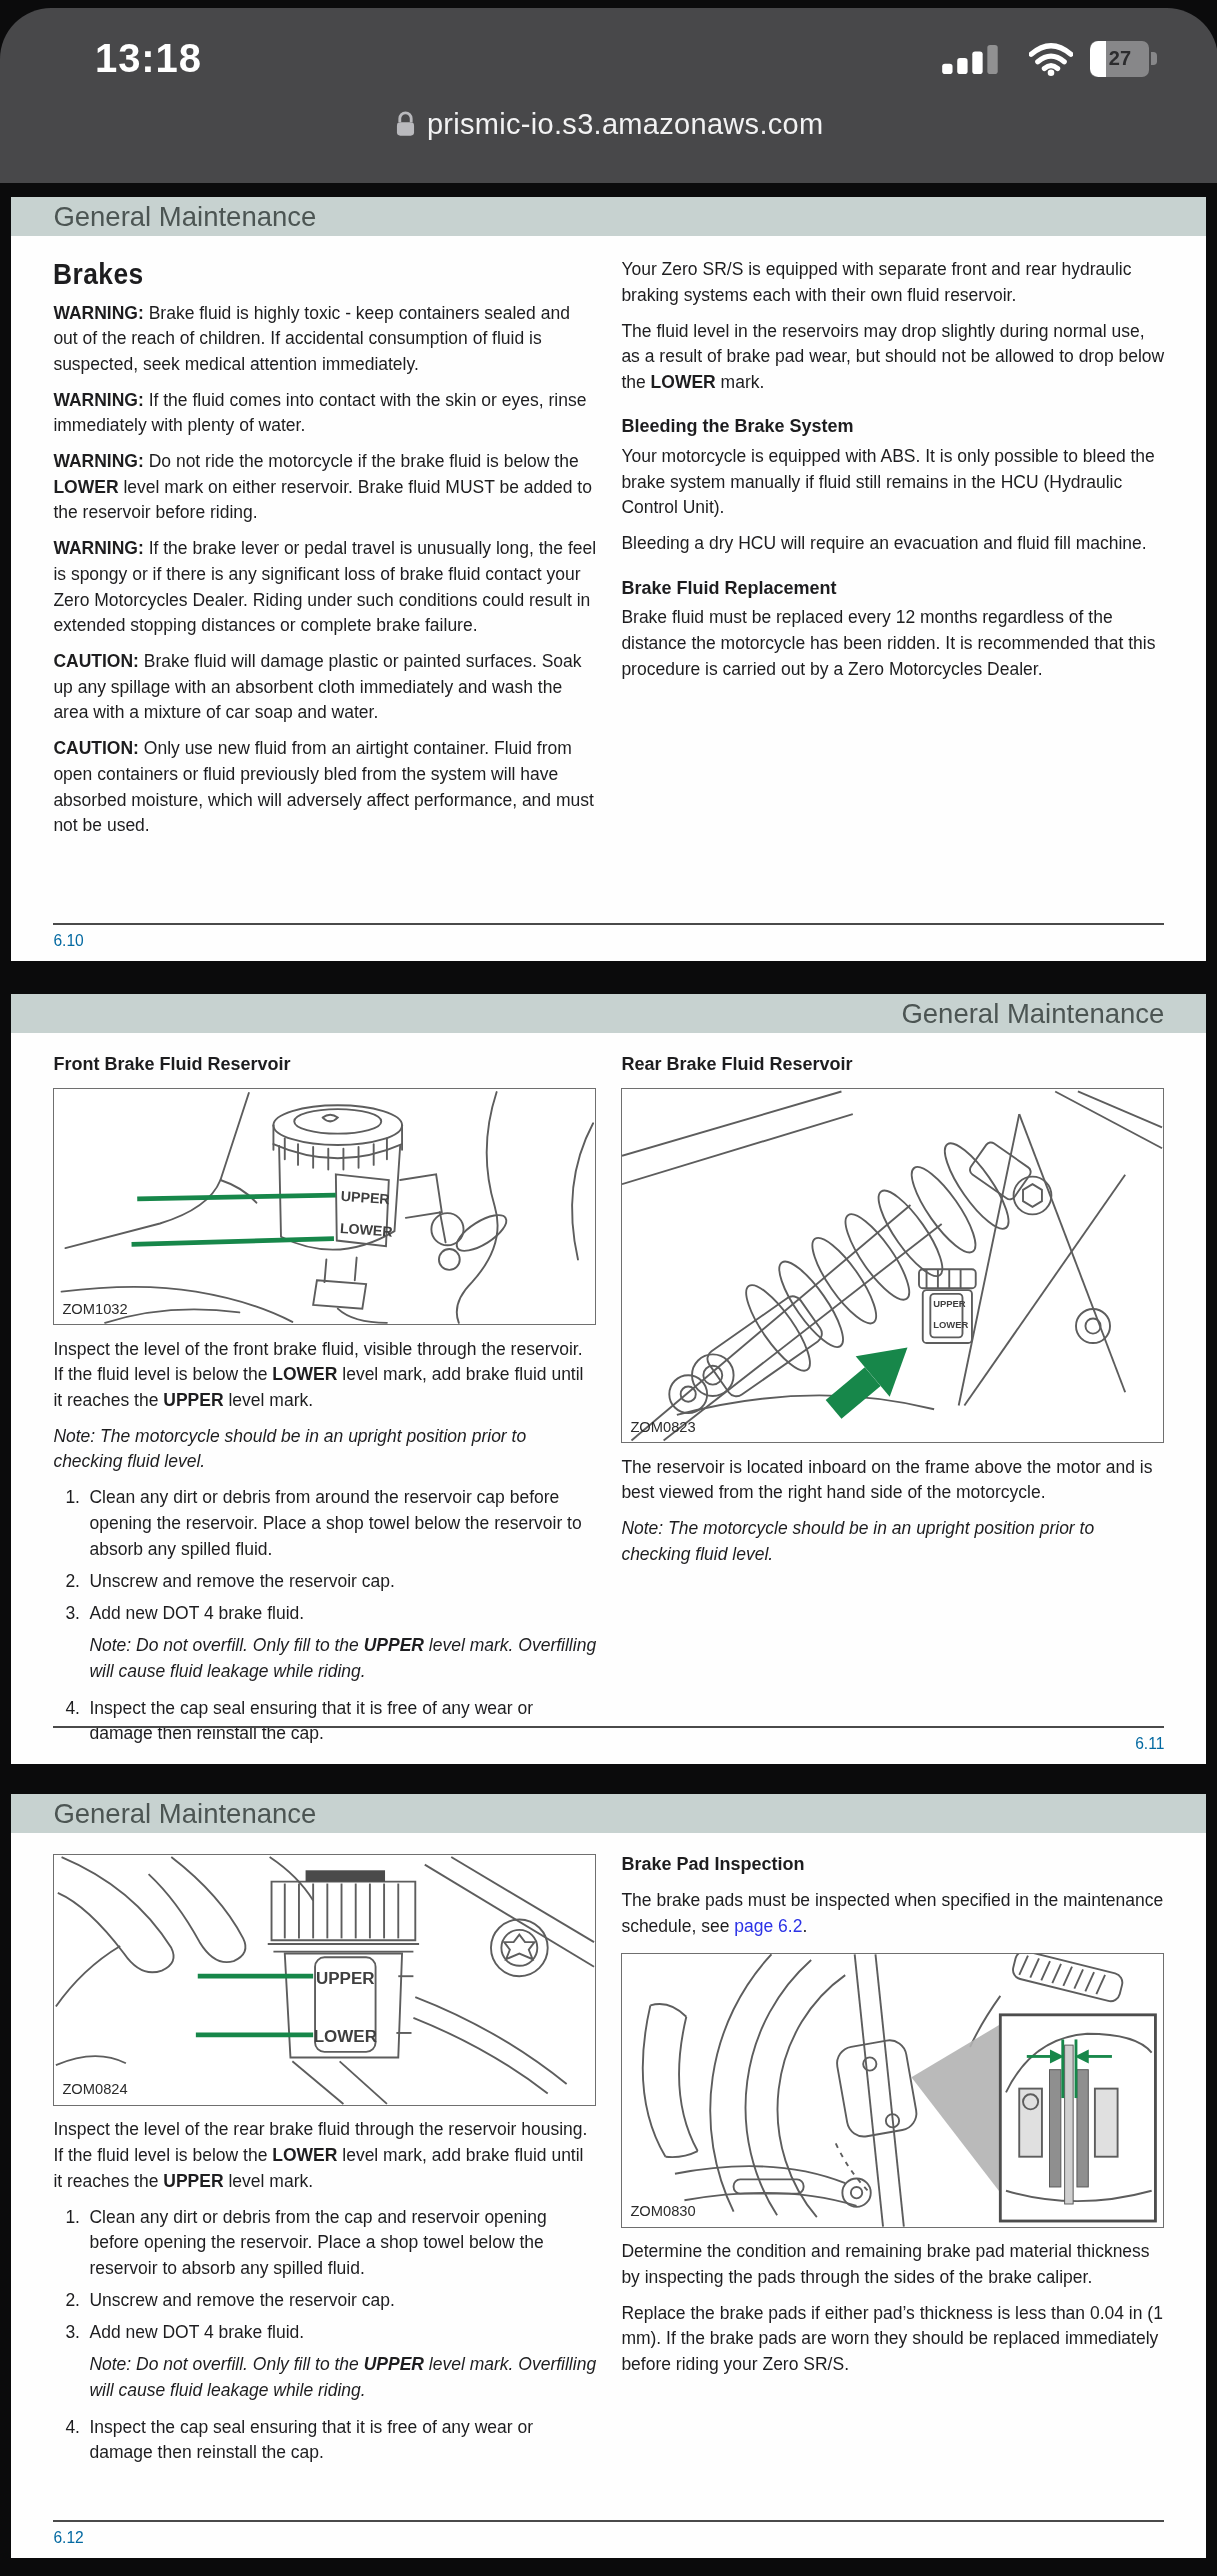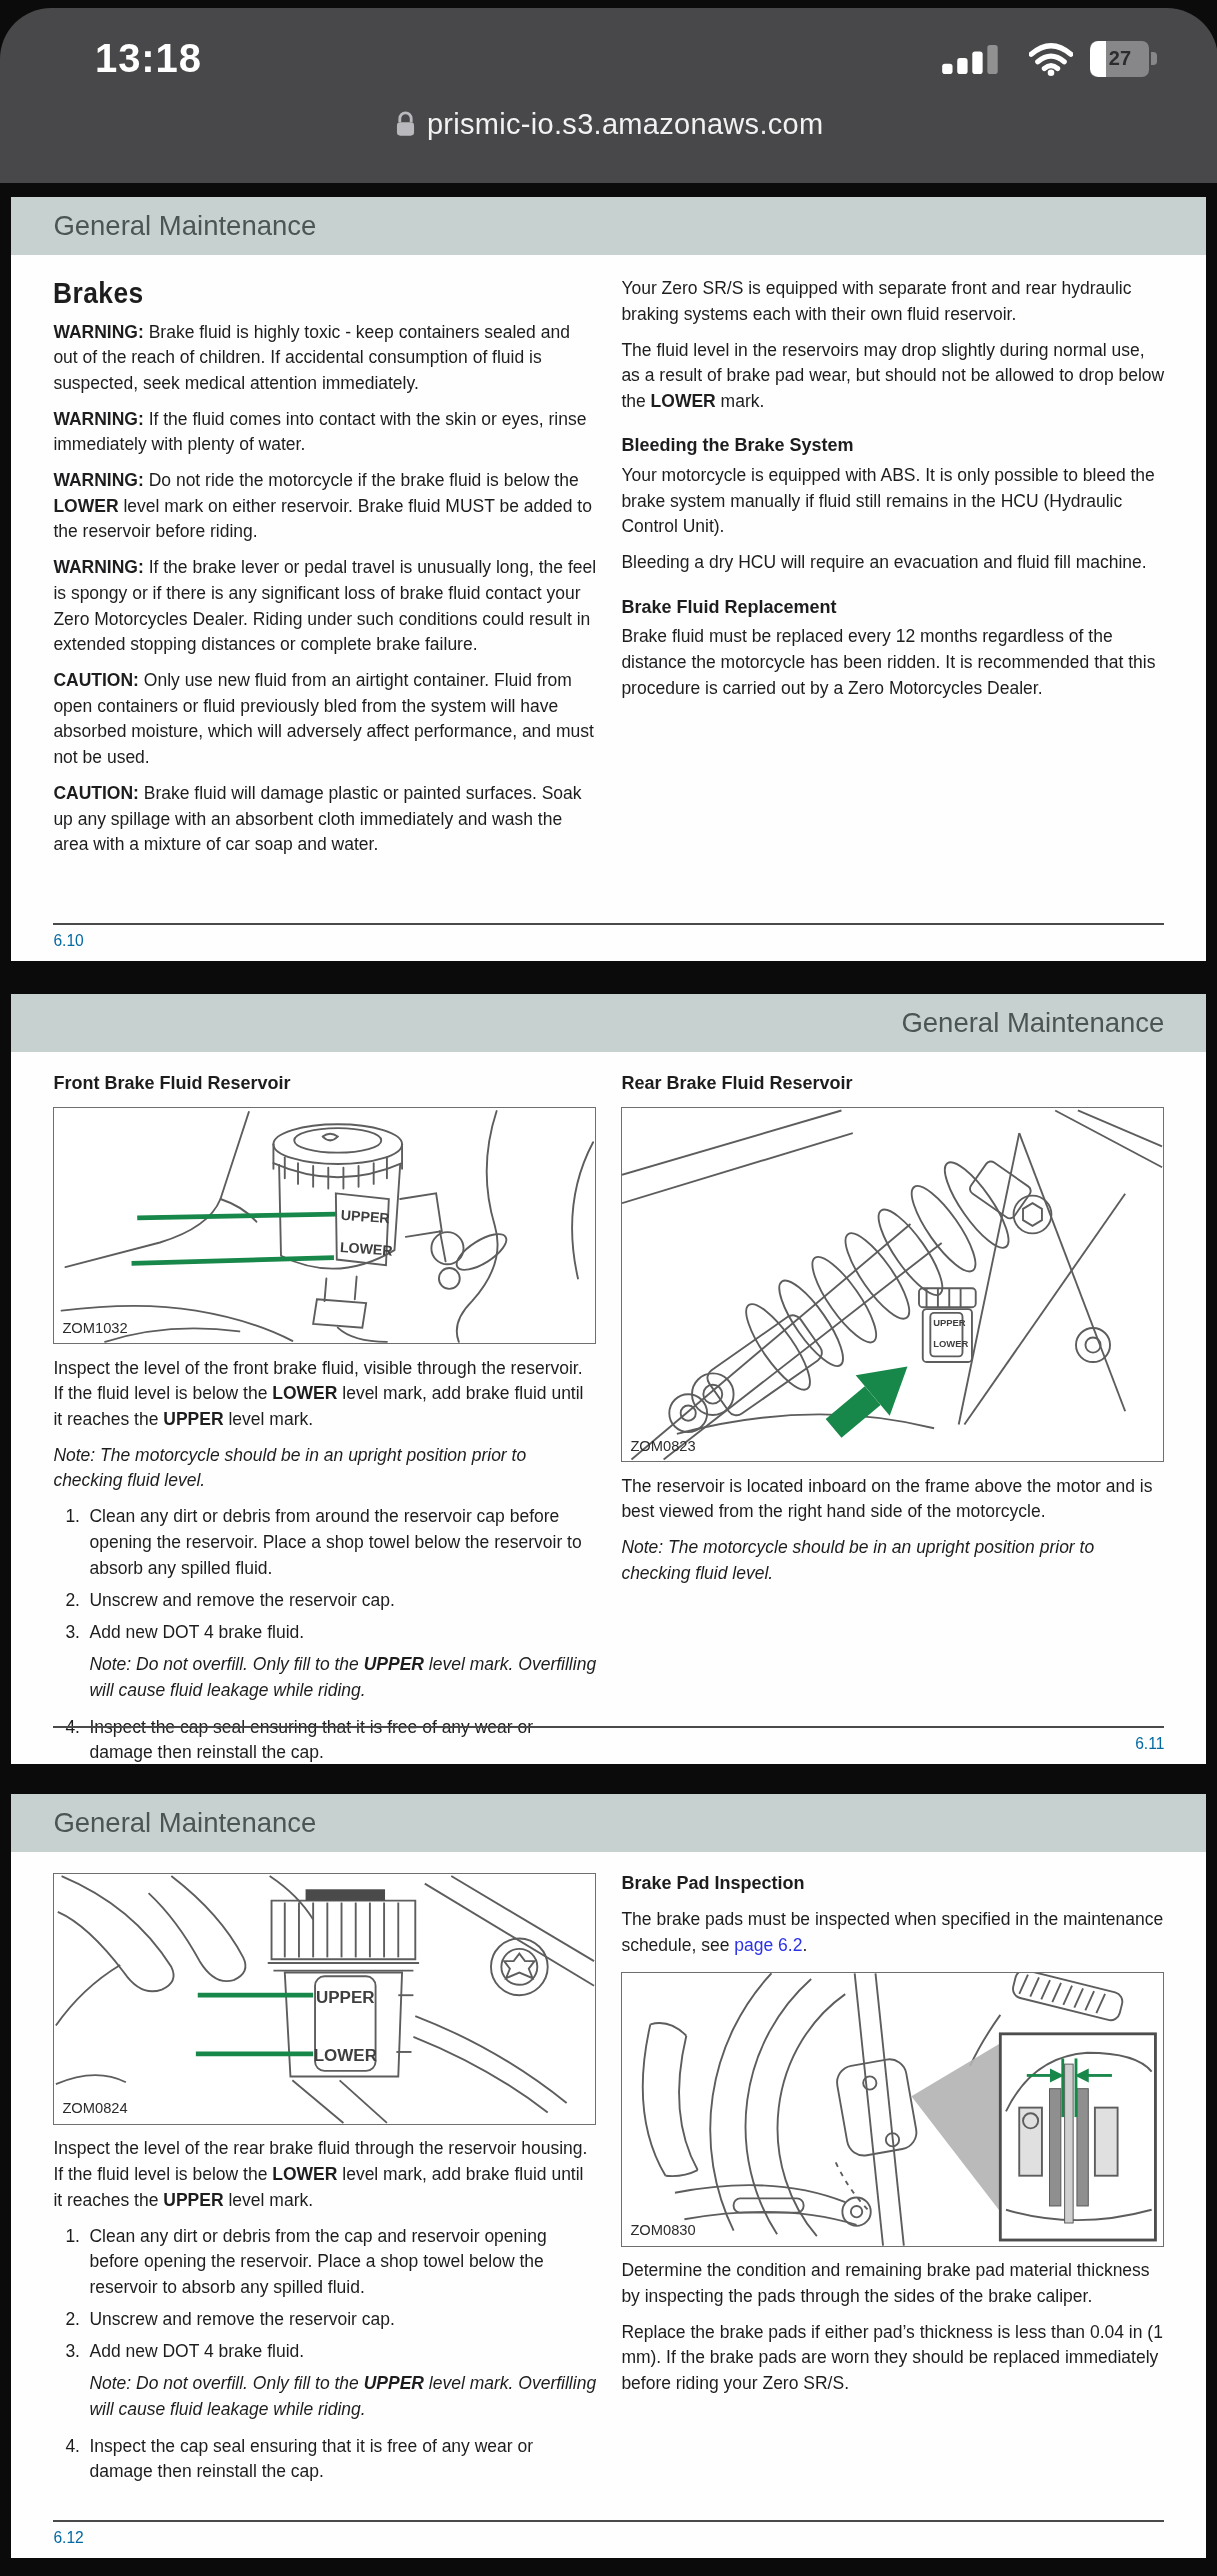--- a/index.html
+++ b/index.html
@@ -19,21 +19,21 @@
   .batt-num{position:absolute;inset:0;display:flex;align-items:center;justify-content:center;
             font-size:20px;font-weight:700;color:#2c2c2e;}
   .batt-nub{width:5.7px;height:12.3px;background:rgba(255,255,255,.35);border-radius:0 3.8px 3.8px 0;margin-left:1.9px;}
   .url-row{display:flex;justify-content:center;align-items:center;gap:11.4px;margin-top:18px;}
   .url-text{color:#f2f2f3;font-size:29px;letter-spacing:0.3px;}
   
   .page{position:absolute;left:11.4px;width:1195px;background:#fefefe;color:#1d1d1f;overflow:hidden;}
   .page-1{top:197px;height:764px;}
   .page-2{top:994px;height:770px;}
   .page-3{top:1794px;height:764px;}
-  .band{height:58px;background:#c7d2d0;display:flex;align-items:center;padding:0 42px;
+  .band{height:39px;background:#c7d2d0;display:flex;align-items:center;padding:0 42px;
         color:#4c5553;font-size:27.5px;font-weight:400;}
   .band.right{justify-content:flex-end;}
   .cols{display:flex;gap:25px;padding:21px 42px 0 42px;}
   .col{width:543px;}
   p.body{font-size:17.5px;line-height:25.6px;margin:0 0 10.4px 0;}
   .note{font-style:italic;}
   .doc-title{font-size:30px;font-weight:700;margin:0 0 9.5px 0;display:inline-block;
              transform:scaleX(.88);transform-origin:left;letter-spacing:0.5px;}
   .subhead{font-size:18px;font-weight:700;margin:21px 0 6.6px 0;}
   .colhead{font-size:18px;font-weight:700;margin:0 0 13.3px 0;}
@@ -96,22 +96,22 @@
     <div class="band">
       <span>General Maintenance</span>
     </div>
     <div class="cols">
       <div class="col">
         <span class="doc-title">Brakes</span>
         <p class="body"><span class="rt-b">WARNING: </span><span>Brake fluid is highly toxic - keep containers sealed and out of the reach of children. If accidental consumption of fluid is suspected, seek medical attention immediately.</span></p>
         <p class="body"><span class="rt-b">WARNING: </span><span>If the fluid comes into contact with the skin or eyes, rinse immediately with plenty of water.</span></p>
         <p class="body"><span class="rt-b">WARNING: </span><span>Do not ride the motorcycle if the brake fluid is below the </span><span class="rt-b">LOWER</span><span> level mark on either reservoir. Brake fluid MUST be added to the reservoir before riding.</span></p>
         <p class="body"><span class="rt-b">WARNING: </span><span>If the brake lever or pedal travel is unusually long, the feel is spongy or if there is any significant loss of brake fluid contact your Zero Motorcycles Dealer. Riding under such conditions could result in extended stopping distances or complete brake failure.</span></p>
+        <p class="body"><span class="rt-b">CAUTION: </span><span>Brake fluid will damage plastic or painted surfaces. Soak up any spillage with an absorbent cloth immediately and wash the area with a mixture of car soap and water.</span></p>
         <p class="body"><span class="rt-b">CAUTION: </span><span>Only use new fluid from an airtight container. Fluid from open containers or fluid previously bled from the system will have absorbed moisture, which will adversely affect performance, and must not be used.</span></p>
-        <p class="body"><span class="rt-b">CAUTION: </span><span>Brake fluid will damage plastic or painted surfaces. Soak up any spillage with an absorbent cloth immediately and wash the area with a mixture of car soap and water.</span></p>
       </div>
       <div class="col">
         <p class="body"><span>Your Zero SR/S is equipped with separate front and rear hydraulic braking systems each with their own fluid reservoir.</span></p>
         <p class="body"><span>The fluid level in the reservoirs may drop slightly during normal use, as a result of brake pad wear, but should not be allowed to drop below the </span><span class="rt-b">LOWER</span><span> mark.</span></p>
         <div class="subhead">Bleeding the Brake System</div>
         <p class="body"><span>Your motorcycle is equipped with ABS. It is only possible to bleed the brake system manually if fluid still remains in the HCU (Hydraulic Control Unit).</span></p>
         <p class="body"><span>Bleeding a dry HCU will require an evacuation and fluid fill machine.</span></p>
         <div class="subhead">Brake Fluid Replacement</div>
         <p class="body"><span>Brake fluid must be replaced every 12 months regardless of the distance the motorcycle has been ridden. It is recommended that this procedure is carried out by a Zero Motorcycles Dealer.</span></p>
       </div>

